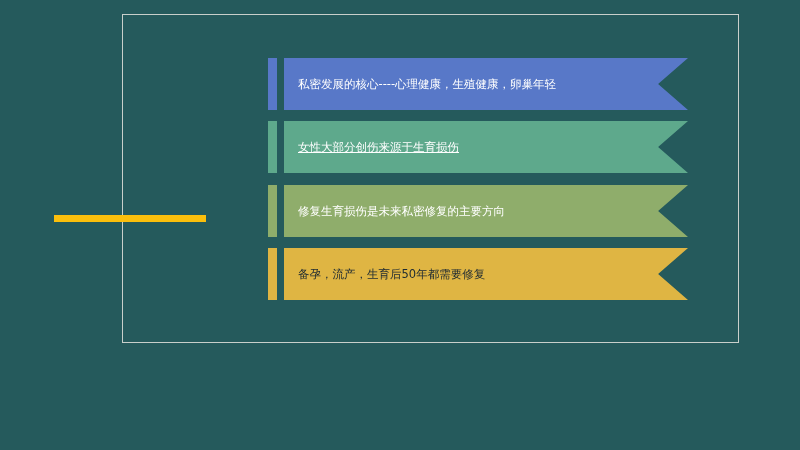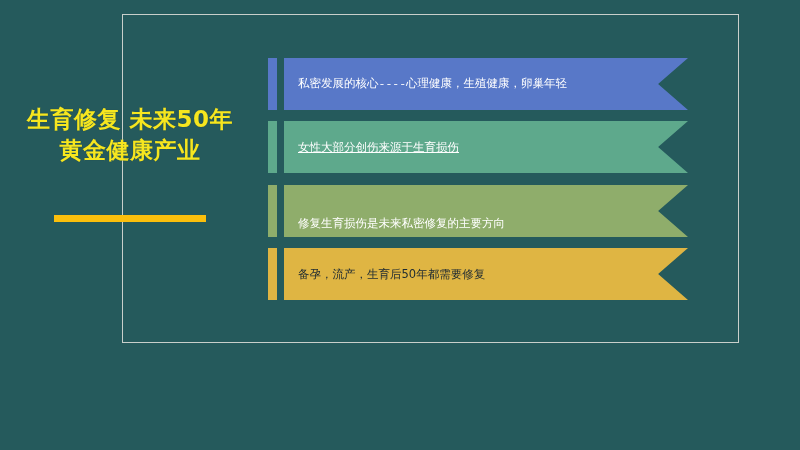--- a/index.html
+++ b/index.html
@@ -89,41 +89,38 @@
   .label-light { color: #FFFFFF; }
   .label-dark  { color: #1D2A32; }
 </style>
 </head>
 <body>
 
 <div id="slide" style="background: rgb(37, 90, 92);">
 
   <div id="frame" style="border-color: rgb(201, 207, 203);"></div>
 
-  <div id="title-block">
-    <div id="title-text" style="color: rgb(246, 230, 31);">生育修复  未来50年黄金健康产业</div>
-  </div>
   <div id="title-rule" style="background: rgb(251, 191, 12);"></div>
 
   <div class="ribbon-row" style="top:58px;">
     <div class="ribbon-accent" style="background: rgb(88, 120, 200);"></div>
     <div class="ribbon-body" style="background: rgb(88, 120, 200);"></div>
-    <div class="ribbon-label label-light" style="color: rgb(255, 255, 255); font-family: Liberation Mono, monospace;">私密发展的核心----心理健康，生殖健康，卵巢年轻</div>
+    <div class="ribbon-label label-light" style="color: rgb(255, 255, 255);">私密发展的核心----心理健康，生殖健康，卵巢年轻</div>
   </div>
 
   <div class="ribbon-row" style="top:121px;">
     <div class="ribbon-accent" style="background: rgb(94, 169, 140);"></div>
     <div class="ribbon-body" style="background: rgb(94, 169, 140);"></div>
     <div class="ribbon-label label-light" style="color: rgb(255, 255, 255); text-decoration: underline;">女性大部分创伤来源于生育损伤</div>
   </div>
 
   <div class="ribbon-row" style="top:185px;">
     <div class="ribbon-accent" style="background: rgb(143, 173, 107);"></div>
     <div class="ribbon-body" style="background: rgb(143, 173, 107);"></div>
-    <div class="ribbon-label label-light" style="color: rgb(255, 255, 255); margin-top: 12px;">修复生育损伤是未来私密修复的主要方向</div>
+    <div class="ribbon-label label-light" style="color: rgb(255, 255, 255);">修复生育损伤是未来私密修复的主要方向</div>
   </div>
 
   <div class="ribbon-row" style="top:248px;">
     <div class="ribbon-accent" style="background: rgb(223, 181, 67);"></div>
     <div class="ribbon-body" style="background: rgb(223, 181, 67);"></div>
     <div class="ribbon-label label-dark" style="color: rgb(29, 42, 50);">备孕，流产，生育后50年都需要修复</div>
   </div>
 
 </div>
 

